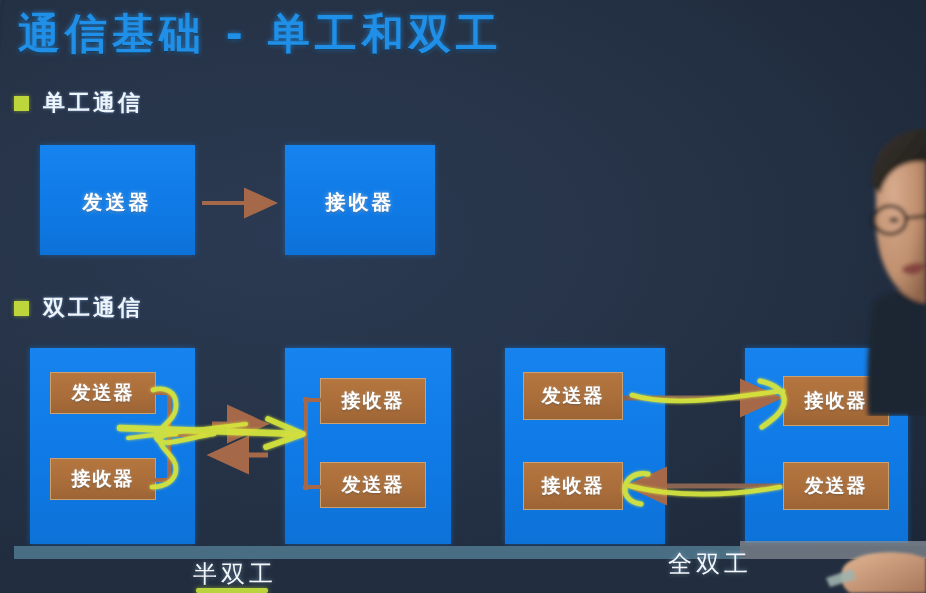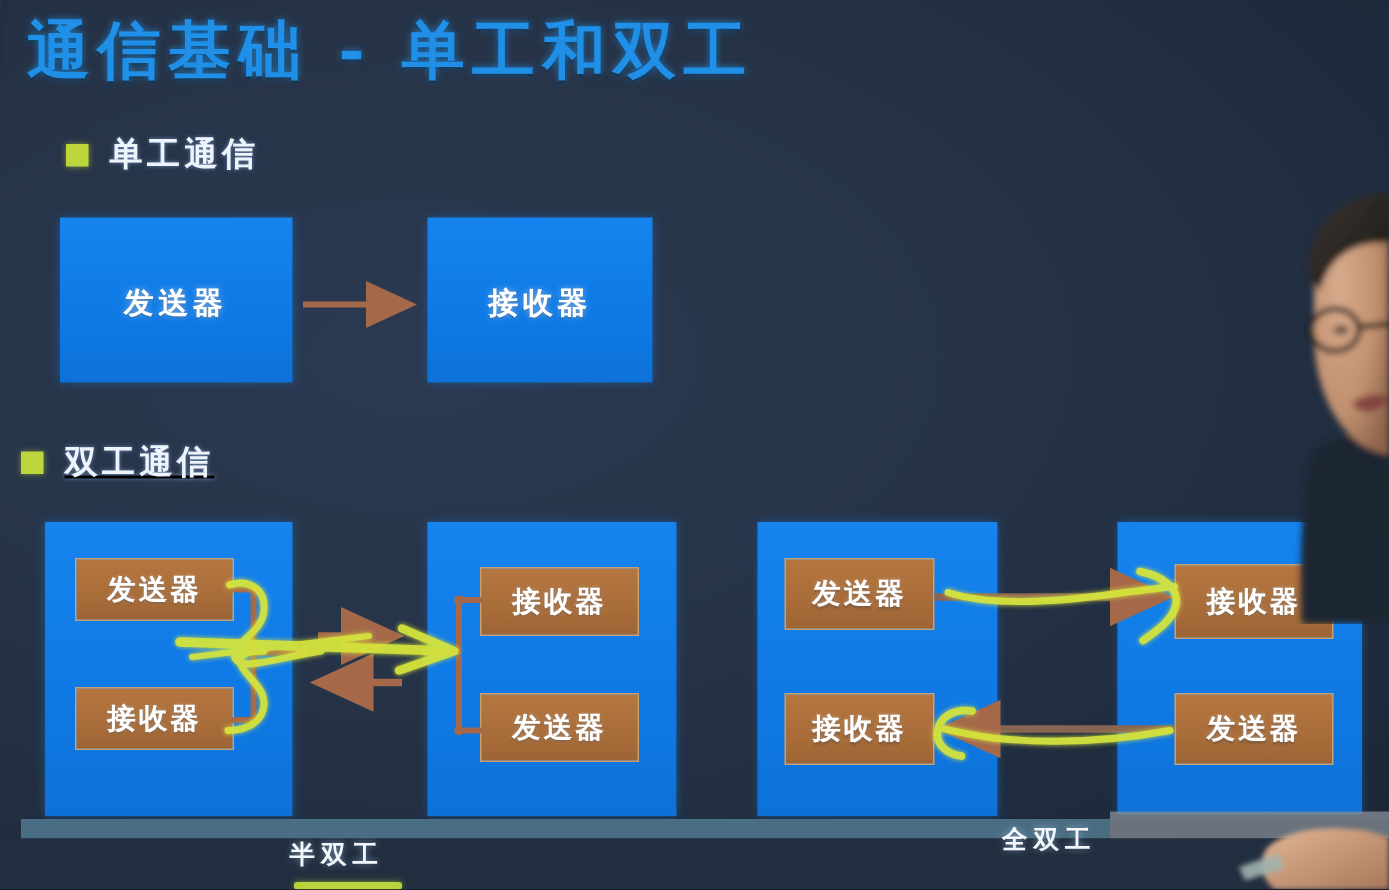--- a/index.html
+++ b/index.html
@@ -43,22 +43,22 @@
     width:15px;height:15px;background:#bcd63b;
     box-shadow:0 0 4px rgba(188,214,59,.55);
     margin-right:14px;flex:0 0 auto;
   }
   .bullet-txt{
     font-family:"DejaVu Serif","Liberation Serif",serif;
     font-size:22px;font-weight:700;color:#eef4fb;
     letter-spacing:3px;white-space:nowrap;
     text-shadow:0 0 3px rgba(160,200,255,.55);
   }
-  #bullet1{left:14px;top:88px;margin-left:30px;}
-  #bullet2{left:14px;top:293px;text-decoration:underline;}
+  #bullet1{left:14px;top:88px;}
+  #bullet2{left:14px;top:293px;}
 
   
   .bluebox{
     position:absolute;
     background:linear-gradient(180deg,#1683ee 0%,#0f7ae6 55%,#0d72d8 100%);
     box-shadow:0 0 6px rgba(20,130,235,.45);
   }
   .whitelabel{
     position:absolute;
     font-family:"DejaVu Serif","Liberation Serif",serif;
@@ -84,21 +84,21 @@
 
   
   #deskL{left:14px;top:546px;width:726px;height:13px;background:#4d7388;opacity:.92;}
   #deskR{left:740px;top:543px;width:186px;height:16px;background:#6e7681;opacity:.95;}
   #deskR2{left:740px;top:541px;width:186px;height:5px;background:#828a94;opacity:.8;}
   #bottomband{left:0;top:559px;width:926px;height:34px;background:#222e3f;}
 
   .capt{
     position:absolute;
     font-family:"DejaVu Serif","Liberation Serif",serif;
-    font-size:17px;font-weight:700;color:#f2f7fc;
+    font-size:24px;font-weight:400;color:#f2f7fc;
     letter-spacing:4px;white-space:nowrap;
     text-shadow:0 0 4px rgba(180,215,255,.6),0 1px 2px rgba(0,0,0,.5);
     z-index:7;
   }
   #capt-half{left:193px;top:558px;}
   #capt-full{left:668px;top:548px;}
   #capt-underline{
     position:absolute;left:196px;top:588px;width:72px;height:5px;
     background:#c3dd3d;border-radius:2px;opacity:.95;z-index:7;
     box-shadow:0 0 4px rgba(195,221,61,.6);

